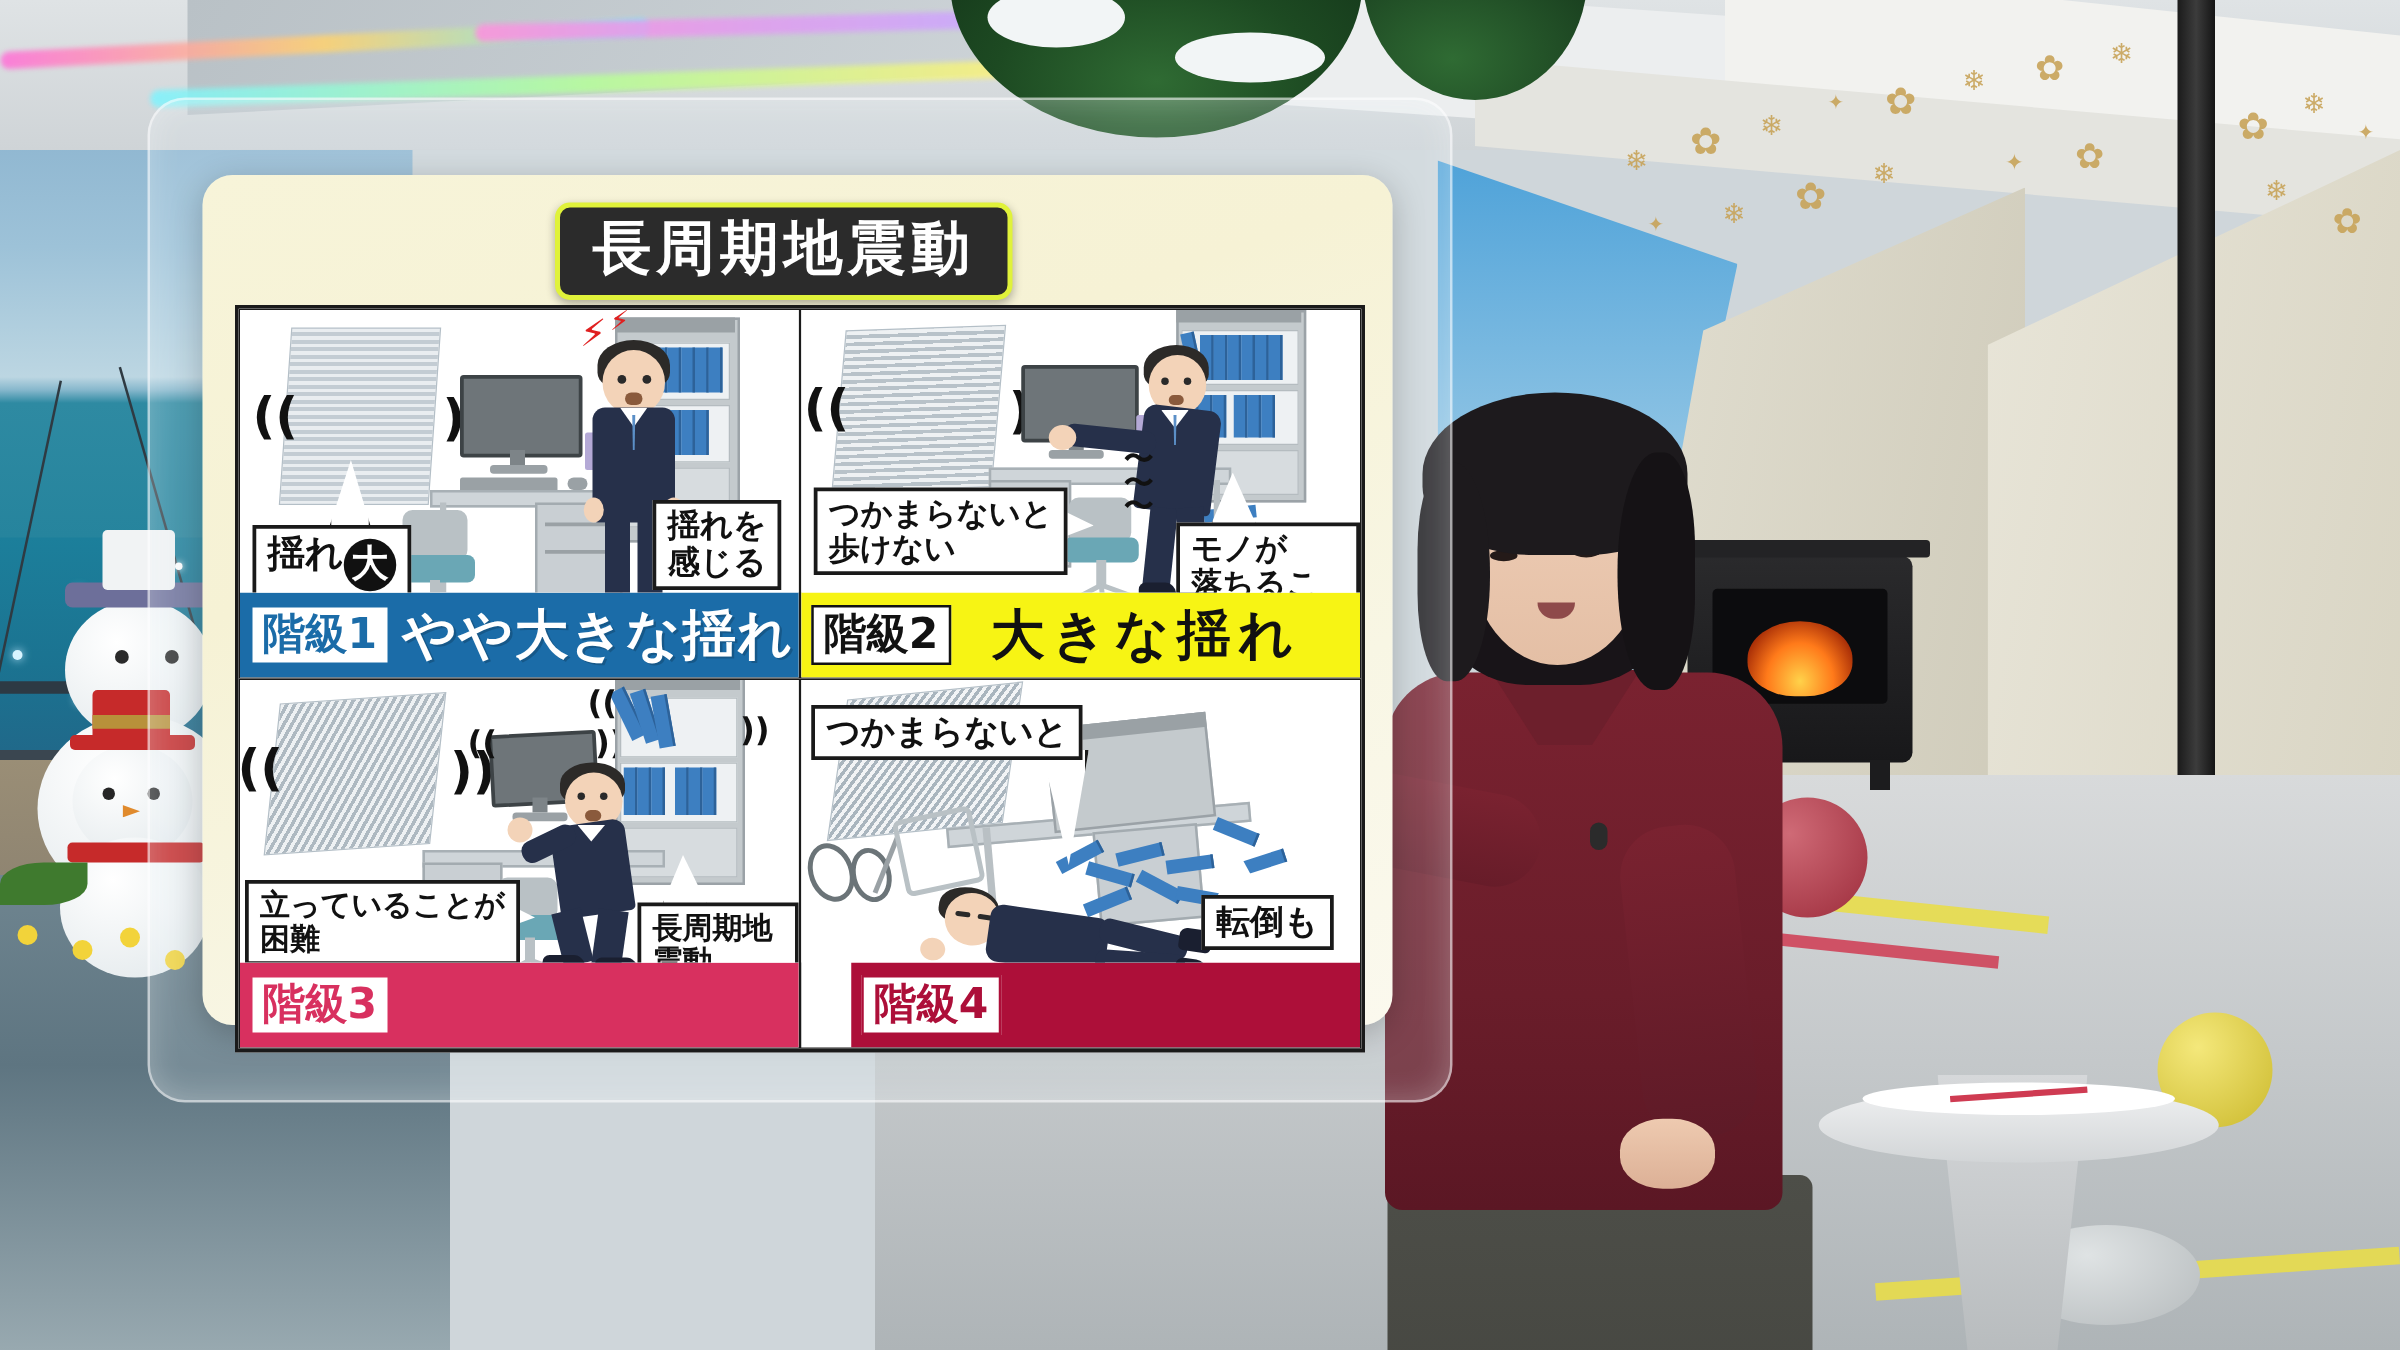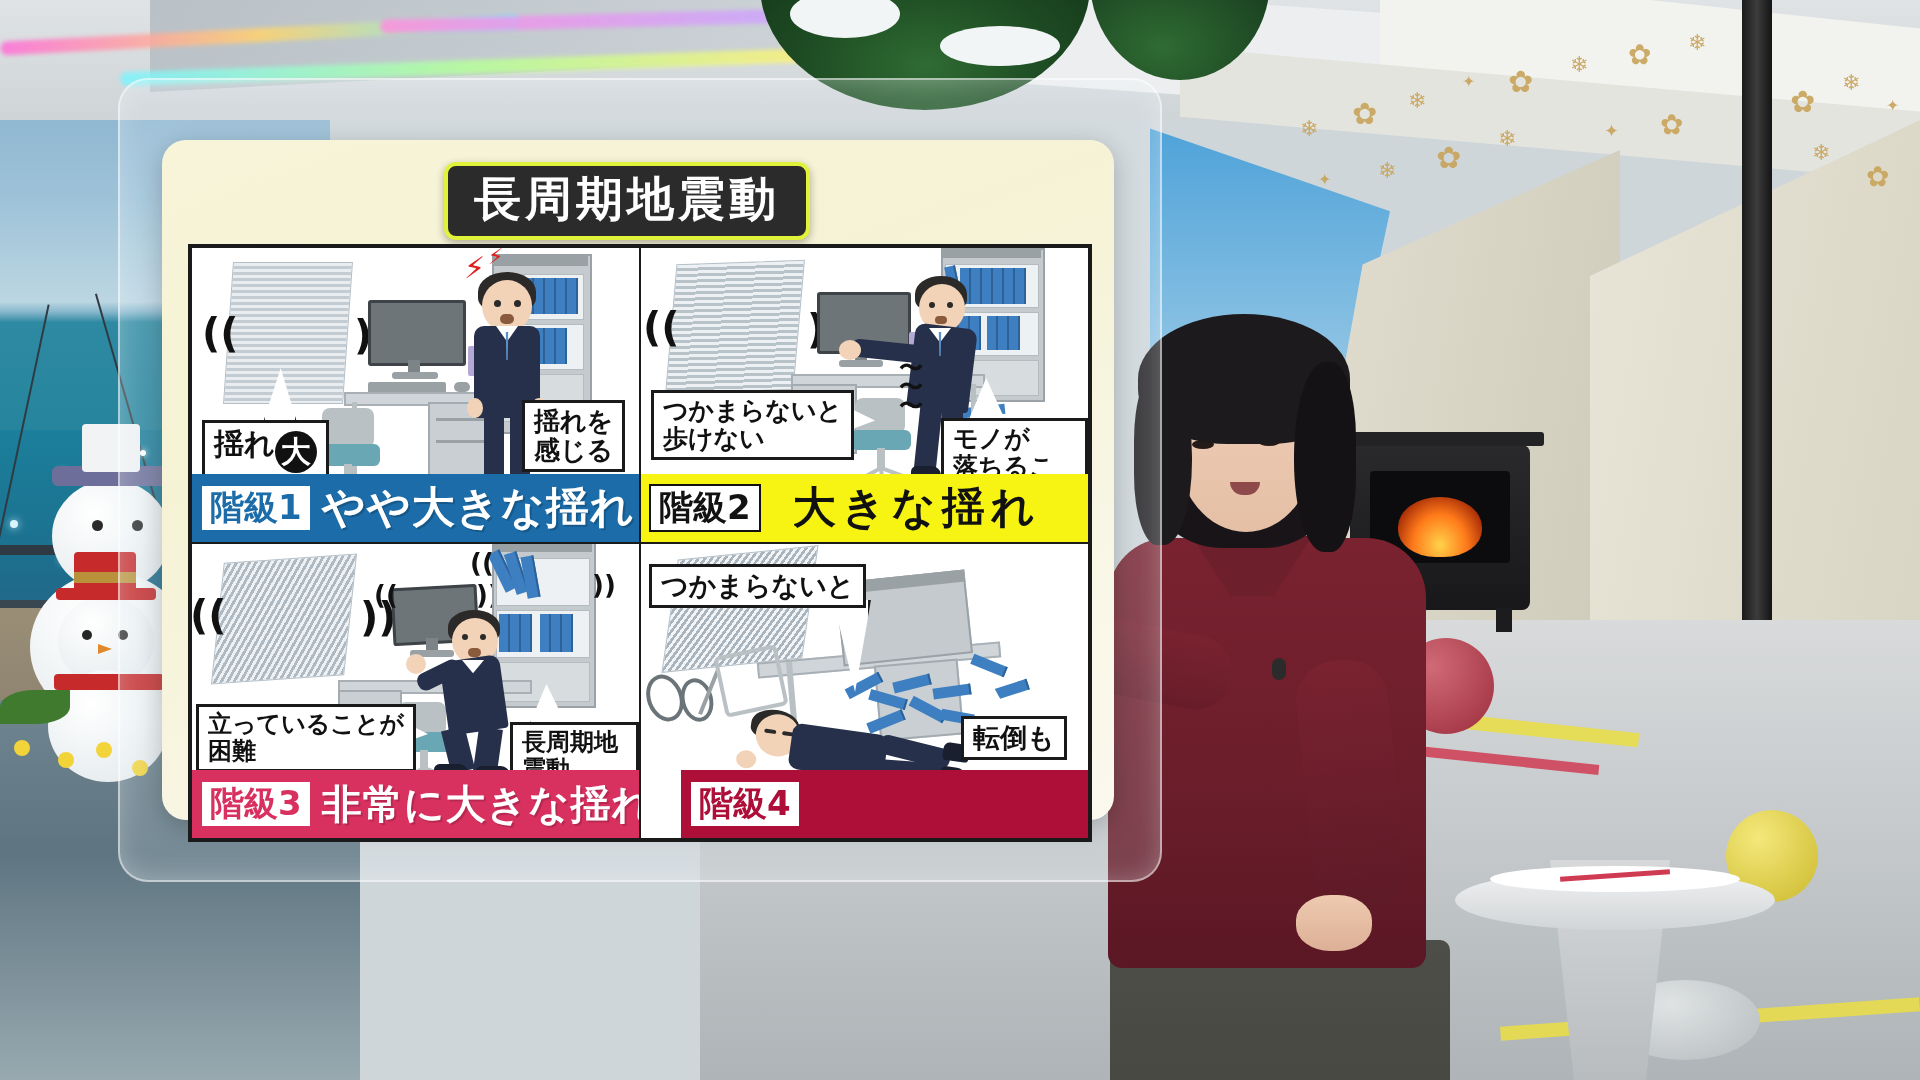--- a/index.html
+++ b/index.html
@@ -563,21 +563,20 @@
         <div style="position:absolute;left:192px;top:168px;width:44px;height:32px;background:#fff;border-top:3px solid #1a1a1a;border-bottom:3px solid #1a1a1a;clip-path:polygon(0 0,100% 58%,0 100%);"></div>
 
         <div class="bubble" style="left:318px;top:178px;font-size:24px;">
           <div>長周期地震動</div>
 
         </div>
         <div style="position:absolute;left:336px;top:140px;width:34px;height:44px;background:#fff;border-left:3px solid #1a1a1a;border-right:3px solid #1a1a1a;clip-path:polygon(46% 0,100% 100%,0 100%);"></div>
       </div>
       <div class="band b3">
         <div class="badge">階級3</div>
-        <div class="desc" style="font-size:40px;">非常に大きな揺れ</div>
       </div>
     </div>
 
     <div class="cell">
       <div class="scene">
         <div class="blind" style="left:30px;top:8px;width:136px;height:112px;transform:skewX(-14deg) rotate(-6deg);
           background:repeating-linear-gradient(122deg,#f2f4f6 0 3px,#a9b5be 3px 6px);"></div>
 
         <div class="desk-top" style="left:116px;top:108px;width:240px;height:12px;transform:rotate(-5deg);"></div>
         <div class="drawer" style="left:236px;top:118px;width:80px;height:72px;transform:rotate(-5deg);"></div>

